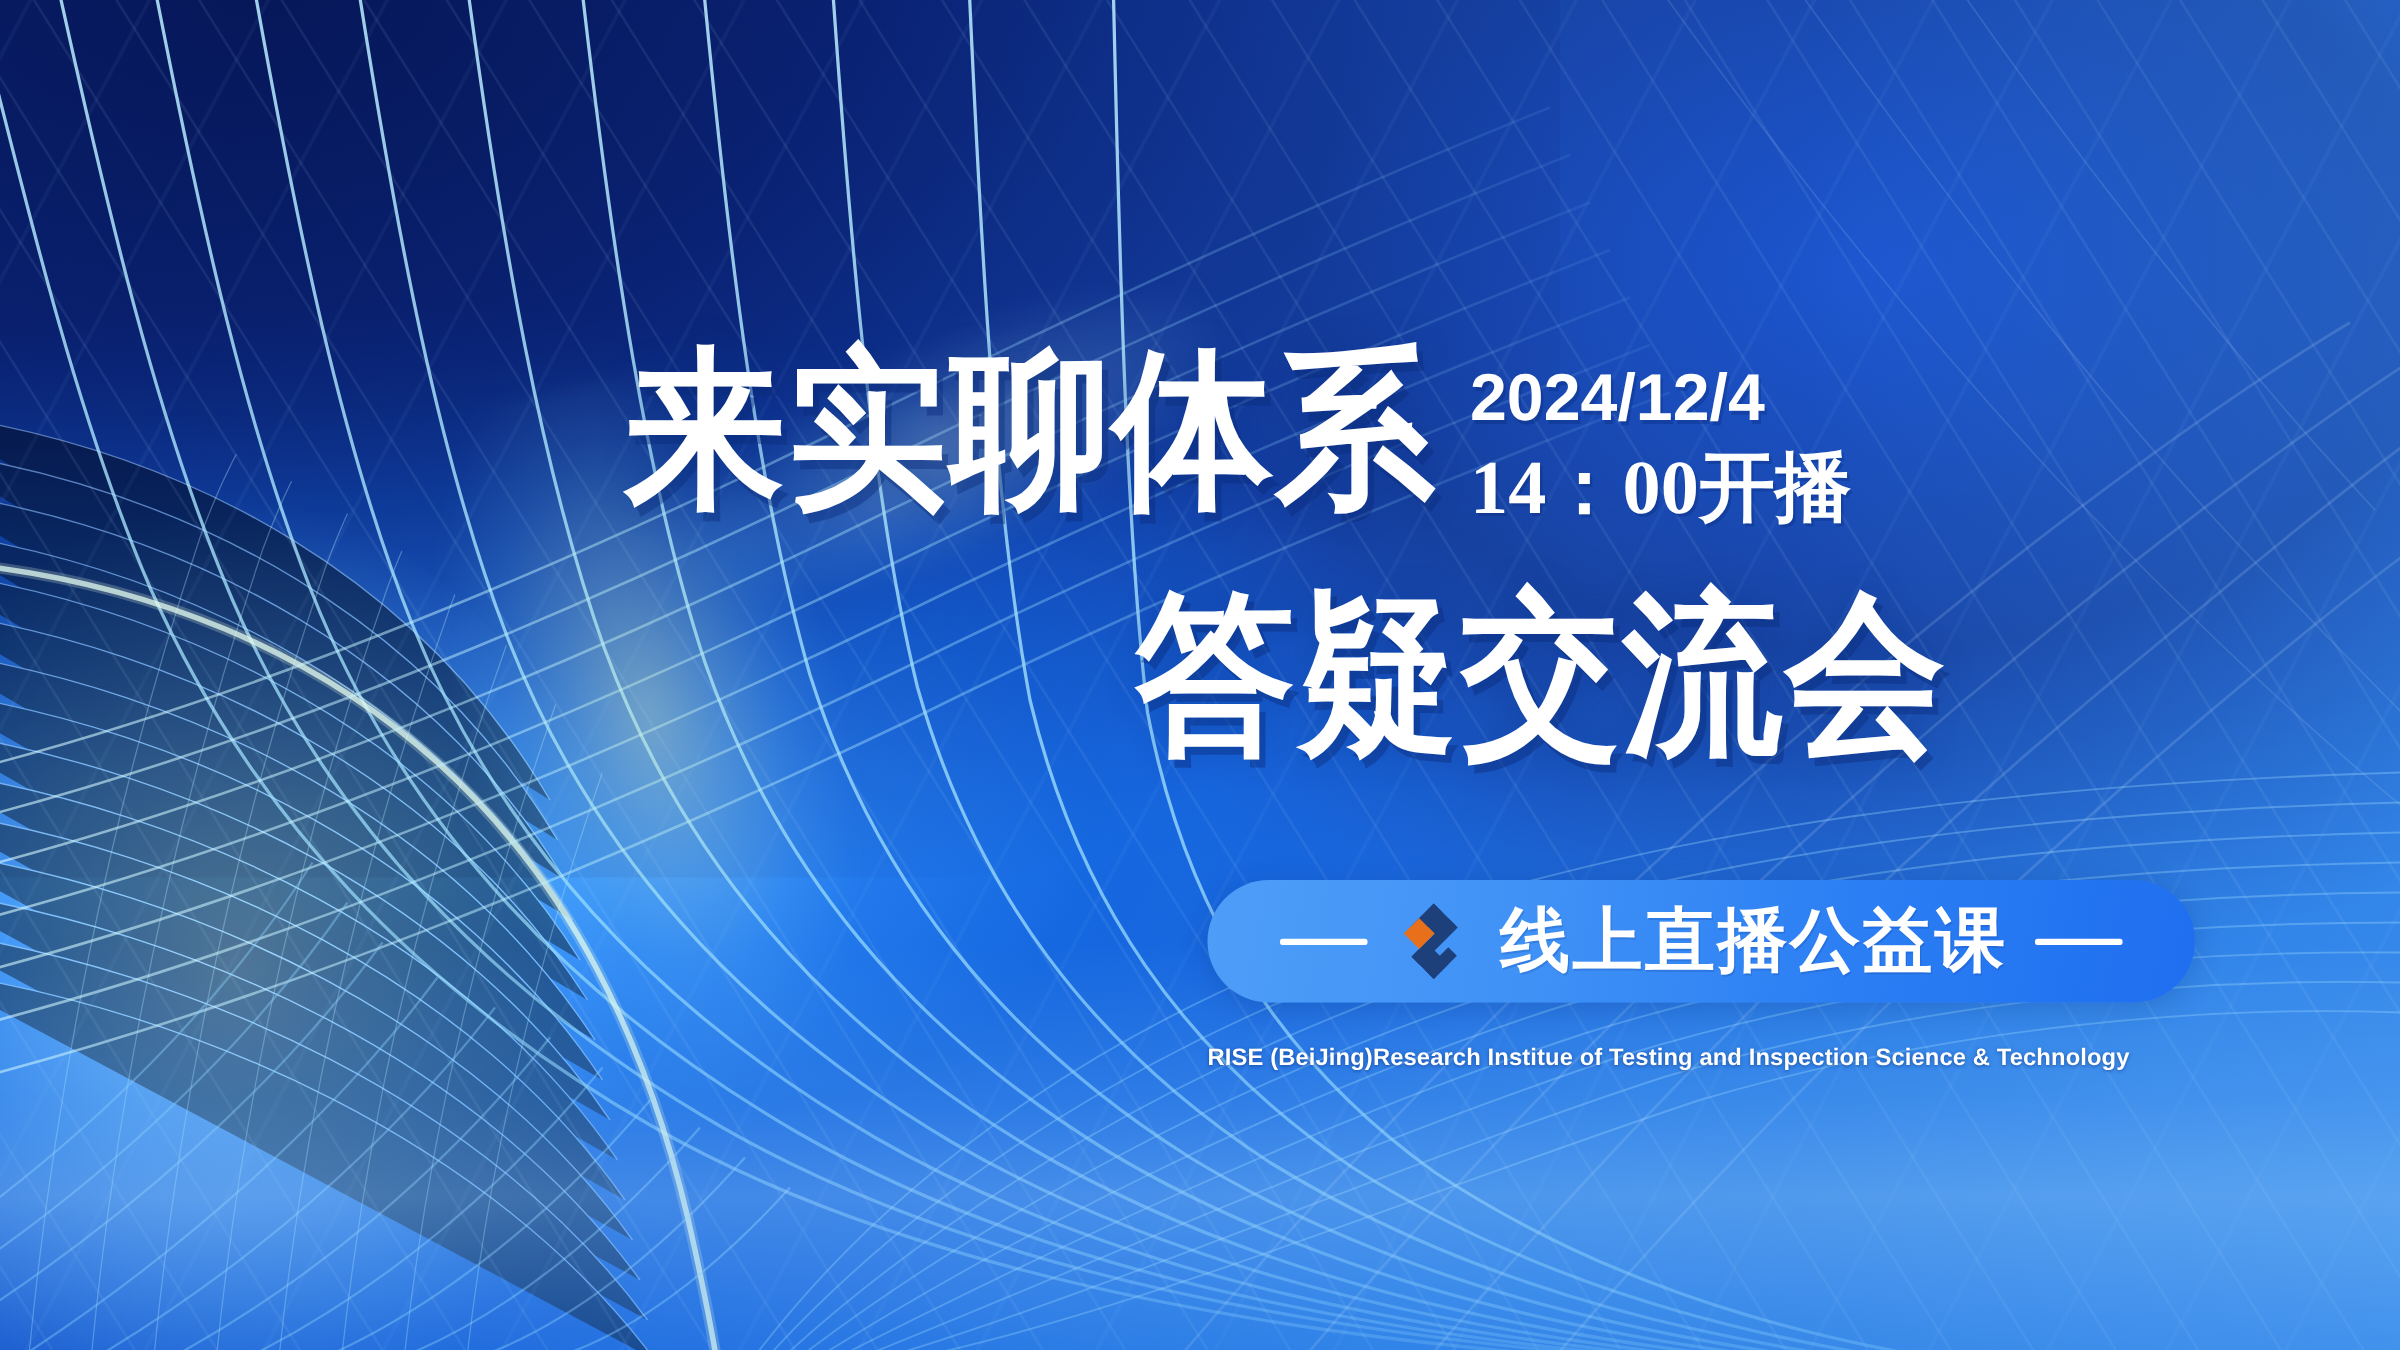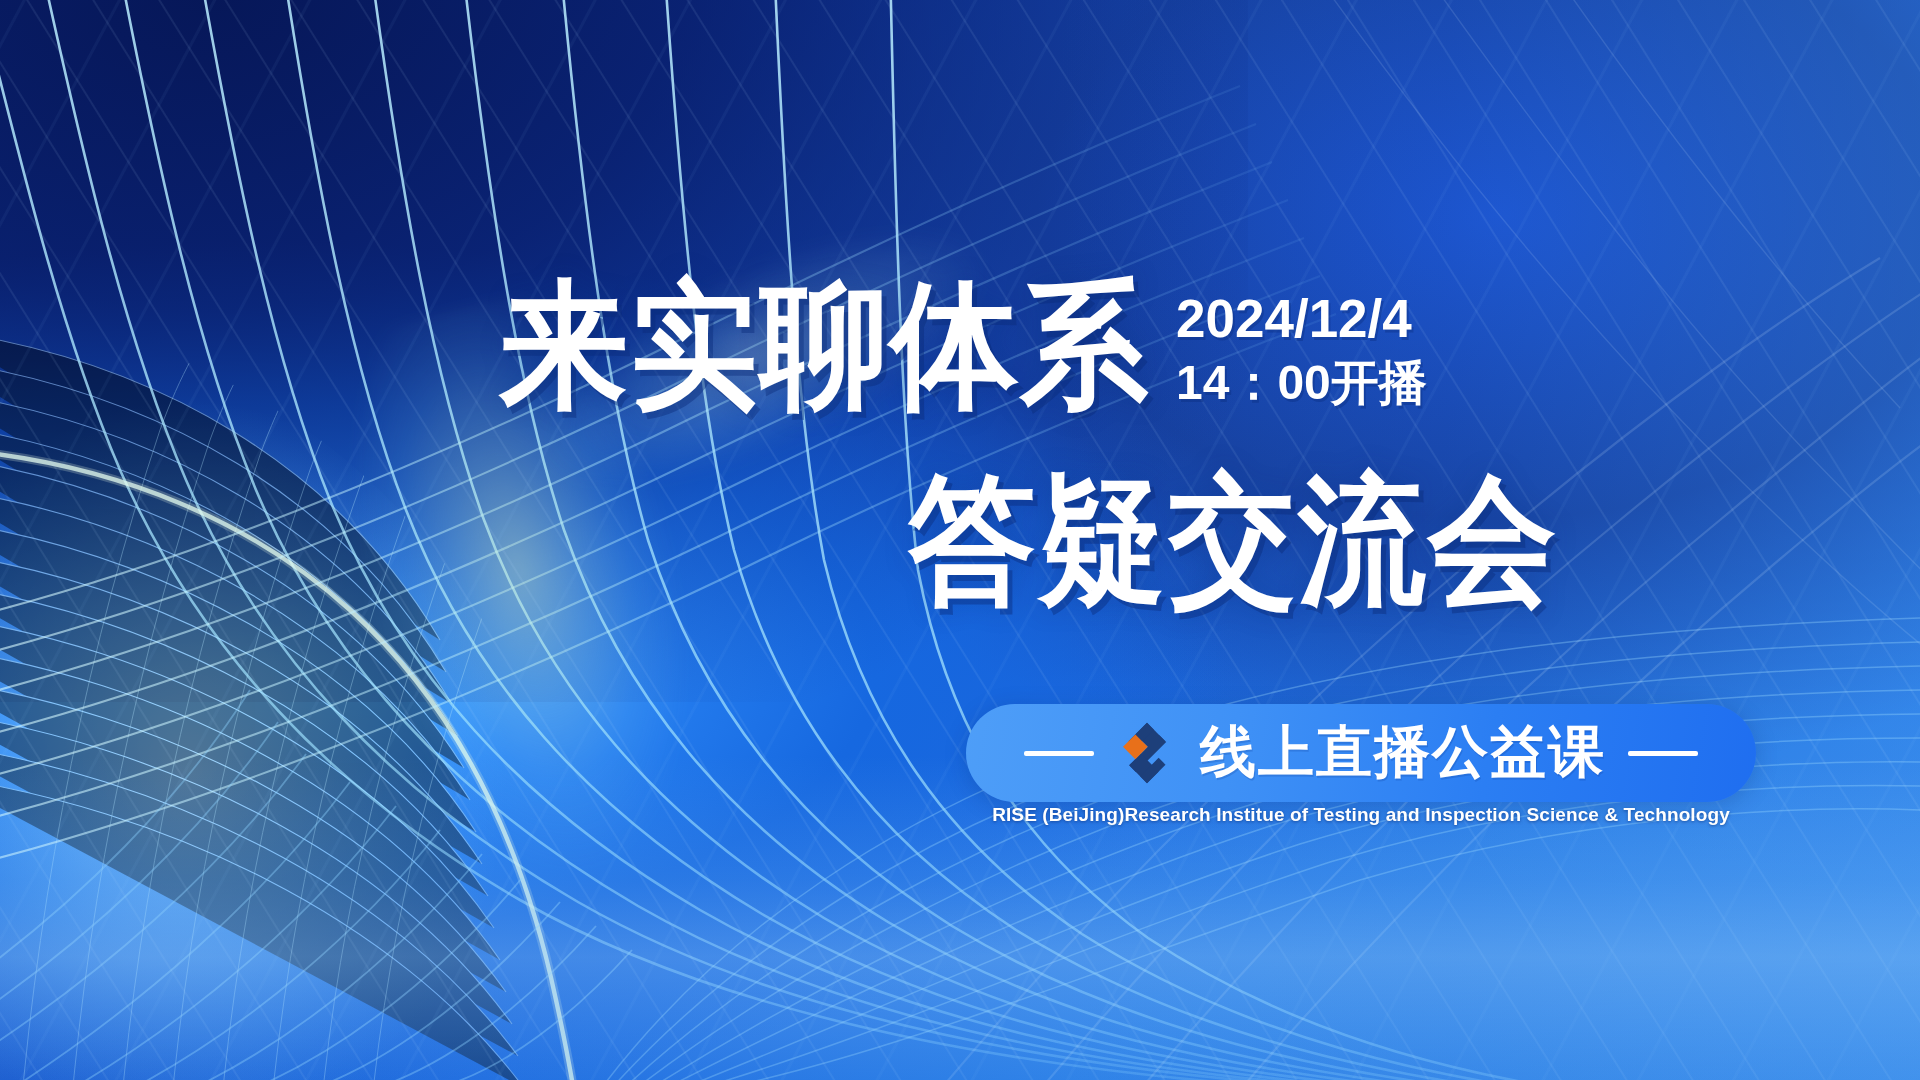--- a/index.html
+++ b/index.html
@@ -104,21 +104,21 @@
     transform-origin:left top;
   }
   .datetime{
     padding-top:10px;
     color:#ffffff;
     font-weight:700;
     line-height:1.26;
     text-shadow:2px 3px 0 rgba(9,42,122,.35);
   }
   .datetime .d1{ font-size:53px; letter-spacing:0px; white-space:nowrap;}
-  .datetime .d2{ font-size:48px; letter-spacing:0px; white-space:nowrap;}
+  .datetime .d2{ font-size:61px; letter-spacing:0px; white-space:nowrap;font-family:Liberation Serif, serif;}
 
   .headline-2{
     position:absolute;
     left:908px; top:430px;
     font-size:128px;
     line-height:1;
     font-weight:900;
     color:#ffffff;
     letter-spacing:2px;
     font-family:"DejaVu Sans","Liberation Sans",sans-serif;
@@ -149,23 +149,23 @@
     color:#ffffff;
     font-size:56px;
     font-weight:800;
     letter-spacing:2px;
     white-space:nowrap;
     text-shadow:1px 2px 0 rgba(15,60,150,.22);
   }
 
   .subline{
     position:absolute;
-    left:966px; top:764px;
+    left:966px; top:796px;
     width:790px;
-    text-align:center;
+    text-align:left;
     color:#ffffff;
     font-size:19px;
     font-weight:700;
     letter-spacing:.1px;
     white-space:nowrap;
     text-shadow:0 1px 3px rgba(8,38,110,.55);
   }
 </style>
 </head>
 <body>

